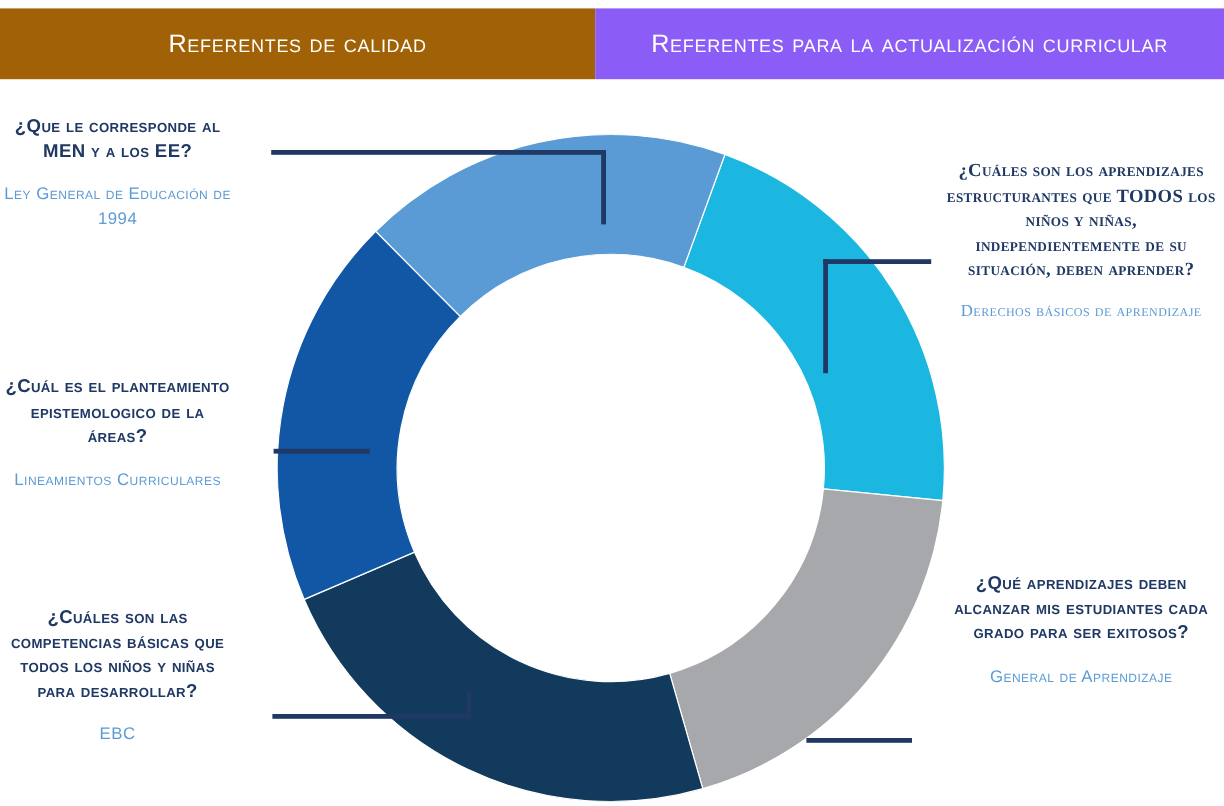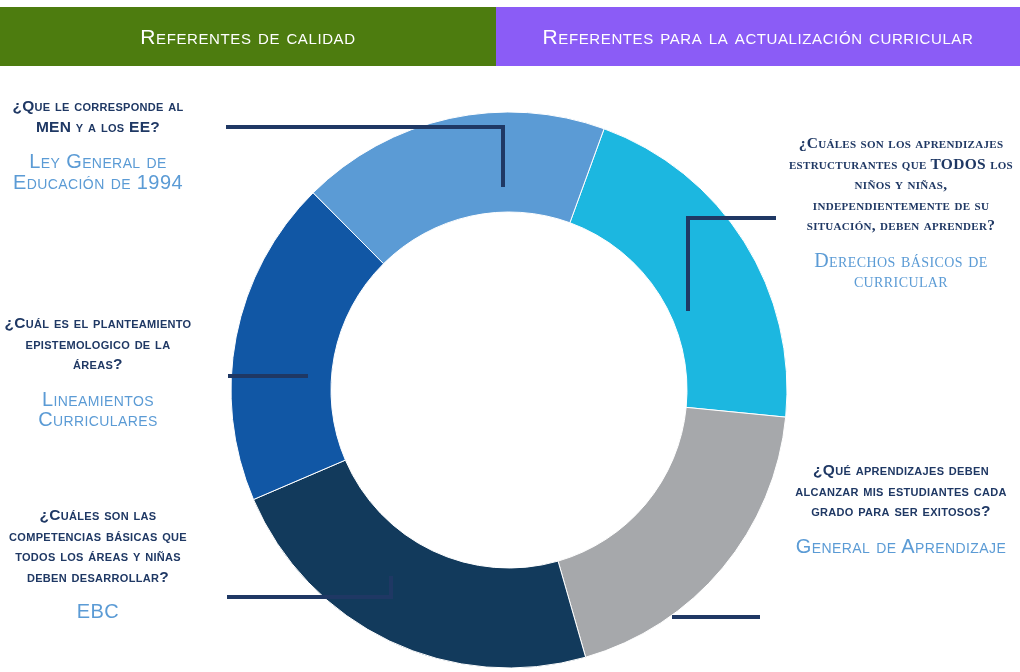--- a/index.html
+++ b/index.html
@@ -26,21 +26,21 @@
   }
   .tab {
     display: flex;
     align-items: center;
     justify-content: center;
     height: 100%;
     box-sizing: border-box;
   }
   .tab-left {
     width: 496px;
-    background: #4d7c0f;
+    background: #a16207;
   }
   .tab-right {
     width: 524px;
     background: #8b5cf6;
   }
   .tab-label {
     color: #ffffff;
     font-size: 21px;
     font-variant: small-caps;
     letter-spacing: 0.6px;
@@ -65,35 +65,35 @@
     color: #1f3864;
     font-size: 15.5px;
     line-height: 20.5px;
     font-variant: small-caps;
     font-weight: bold;
     letter-spacing: 0.3px;
     margin: 0;
   }
   .a-text {
     color: #5b9bd5;
-    font-size: 20px;
+    font-size: 14px;
     line-height: 20.5px;
     font-variant: small-caps;
     letter-spacing: 0.4px;
     margin: 0;
     padding-top: 14px;
   }
   .align-center { text-align: center; }
 
   
   #callout-ley      { left: 0px;   top: 96px;  width: 196px; }
   #callout-linea    { left: 0px;   top: 313px; width: 196px; }
   #callout-ebc      { left: 0px;   top: 505px; width: 196px; }
   #callout-dba      { left: 786px; top: 133px; width: 230px; font-family: Liberation Serif, serif; }
-  #callout-mallas   { left: 786px; top: 460px; width: 230px; }
+  #callout-mallas   { left: 786px; top: 477px; width: 230px; }
 
   
   .leader {
     position: absolute;
     background: #1f3864;
   }
   .leader-h { height: 4px; }
   .leader-v { width: 4px; }
 
   
@@ -145,25 +145,25 @@
   <p class="q-text">¿Que le corresponde al MEN y a los EE?</p>
   <p class="a-text">Ley  General de Educación de 1994</p>
 </div>
 
 <div class="callout align-center" id="callout-linea">
   <p class="q-text">¿Cuál es el planteamiento epistemologico de la áreas?</p>
   <p class="a-text">Lineamientos Curriculares</p>
 </div>
 
 <div class="callout align-center" id="callout-ebc">
-  <p class="q-text">¿Cuáles son las competencias básicas que todos los áreas y niñas deben desarrollar?</p>
+  <p class="q-text">¿Cuáles son las competencias básicas que todos los niños y niñas para desarrollar?</p>
   <p class="a-text">EBC</p>
 </div>
 
 <div class="callout align-center" id="callout-dba">
   <p class="q-text">¿Cuáles son los aprendizajes estructurantes que TODOS los niños y niñas, independientemente de su situación, deben aprender?</p>
-  <p class="a-text">Derechos básicos de curricular</p>
+  <p class="a-text">Derechos básicos de aprendizaje</p>
 </div>
 
 <div class="callout align-center" id="callout-mallas">
   <p class="q-text">¿Qué aprendizajes deben alcanzar mis estudiantes cada grado para ser exitosos?</p>
   <p class="a-text">General de Aprendizaje</p>
 </div>
 
 </body></html>

